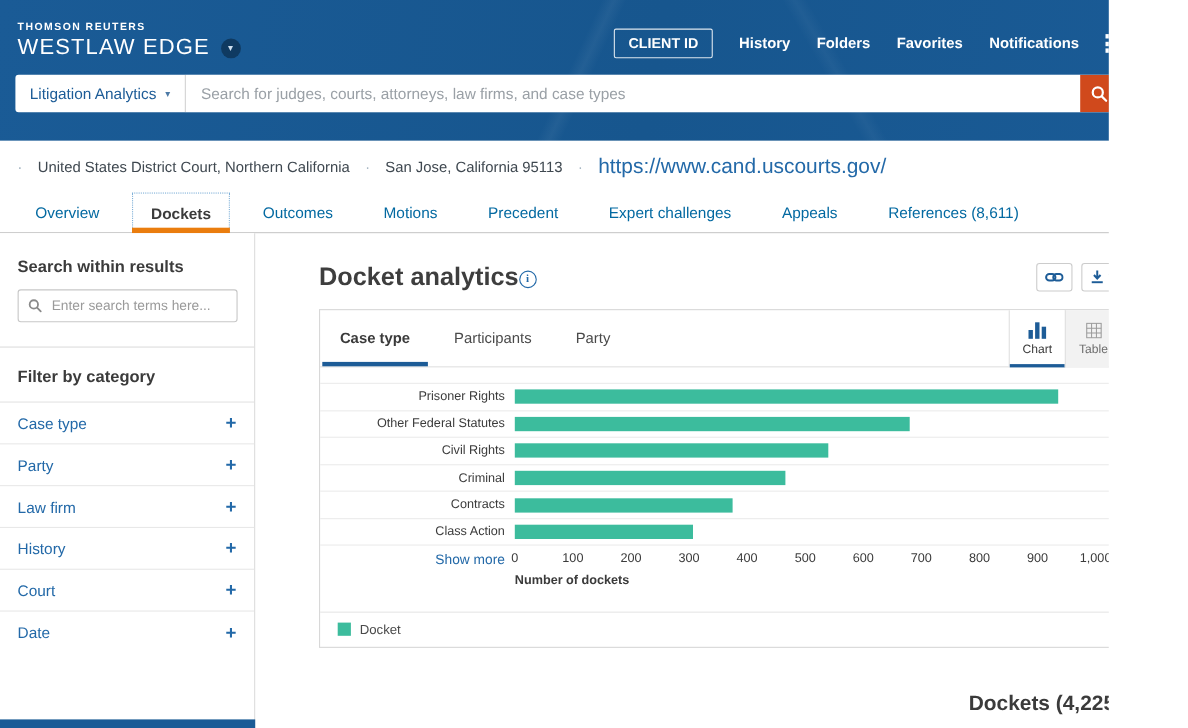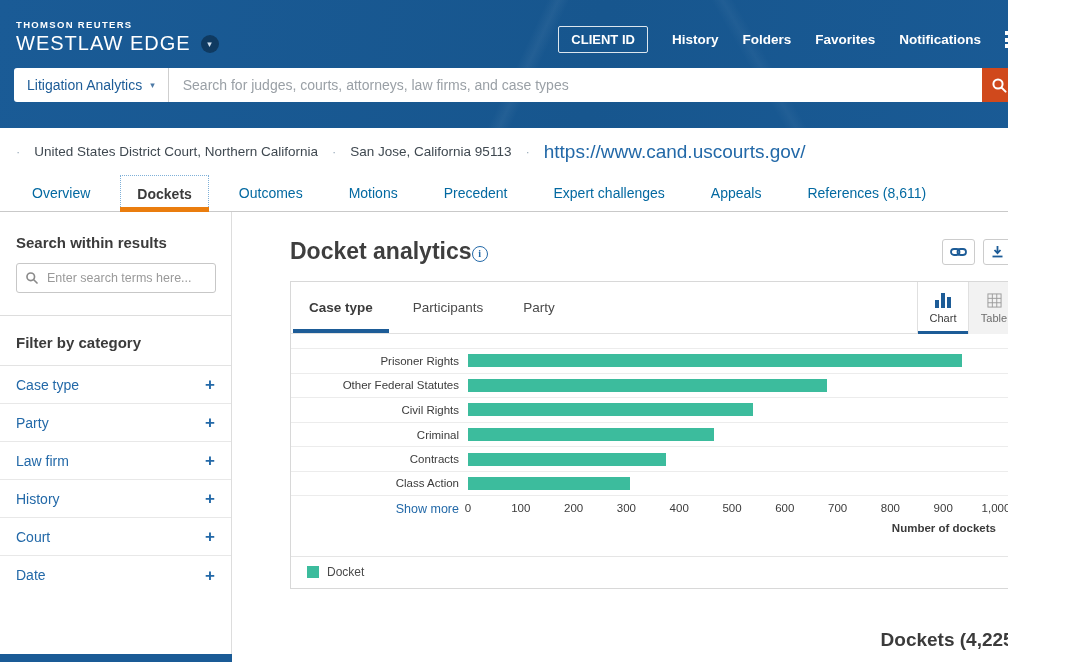--- a/index.html
+++ b/index.html
@@ -120,21 +120,21 @@
   .chart-row:last-child { border-bottom:1px solid #ececec; }
   .bar-label { width:177px; text-align:right; padding-right:9px; font-size:11.5px; color:#3b3b3b; white-space:nowrap; }
   .bar-track { width:528px; height:13px; position:relative; }
   .bar-fill { position:absolute; left:0; top:0; height:13px; background:#3cbc9d; }
 
   .axis-row { display:flex; align-items:center; height:26px; }
   .show-more { width:177px; text-align:right; padding-right:9px; font-size:12.5px; color:#2369a8; cursor:pointer; white-space:nowrap; }
   .ticks { position:relative; width:528px; height:26px; }
   .ticks span { position:absolute; top:6px; transform:translateX(-50%); font-size:11.5px; color:#3b3b3b; white-space:nowrap; }
   .xlabel-row { height:18px; position:relative; }
-  .xlabel { position:absolute; left:177px; width:528px; text-align:right; font-size:11.5px; font-weight:700; color:#3b3b3b; }
+  .xlabel { position:absolute; left:177px; width:528px; text-align:left; font-size:11.5px; font-weight:700; color:#3b3b3b; }
   .legend-row { margin-top:16px; border-top:1px solid #e5e5e5; display:flex; align-items:center; gap:8px;
     padding:8px 16px 9px 16px; }
   .legend-swatch { width:12px; height:12px; background:#3cbc9d; }
   .legend-label { font-size:12px; color:#4a4a4a; }
 
   .dockets-heading { margin-top:40px; font-size:19px; font-weight:700; color:#3b3b3b;text-align:right; }
 </style>
 </head>
 <body>
 

